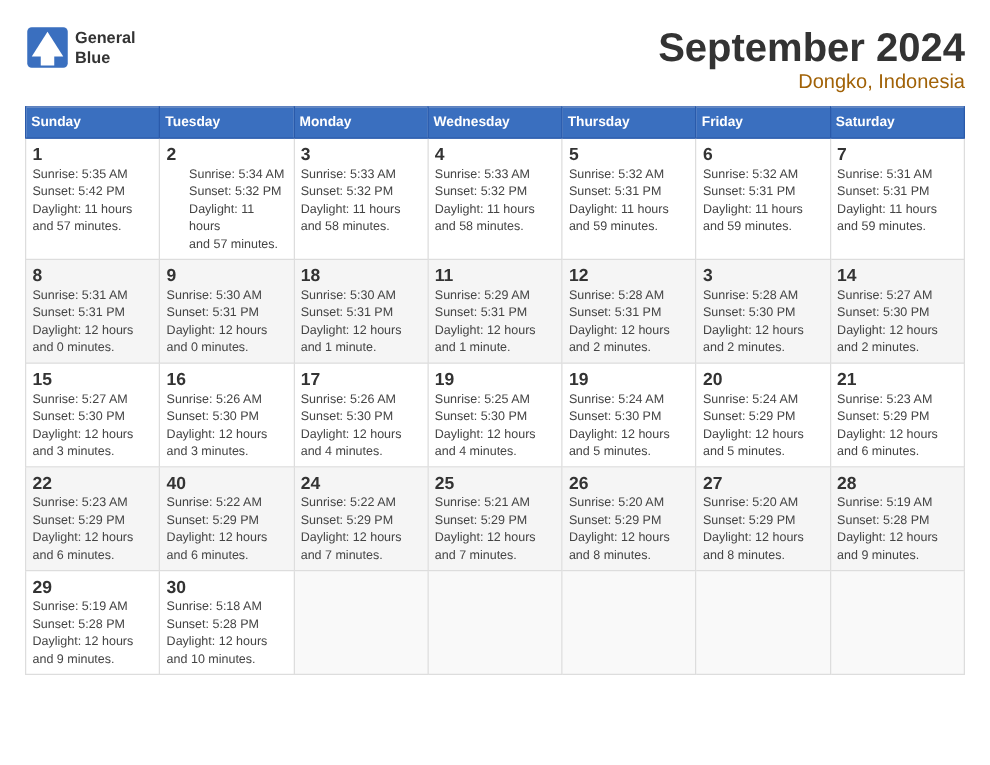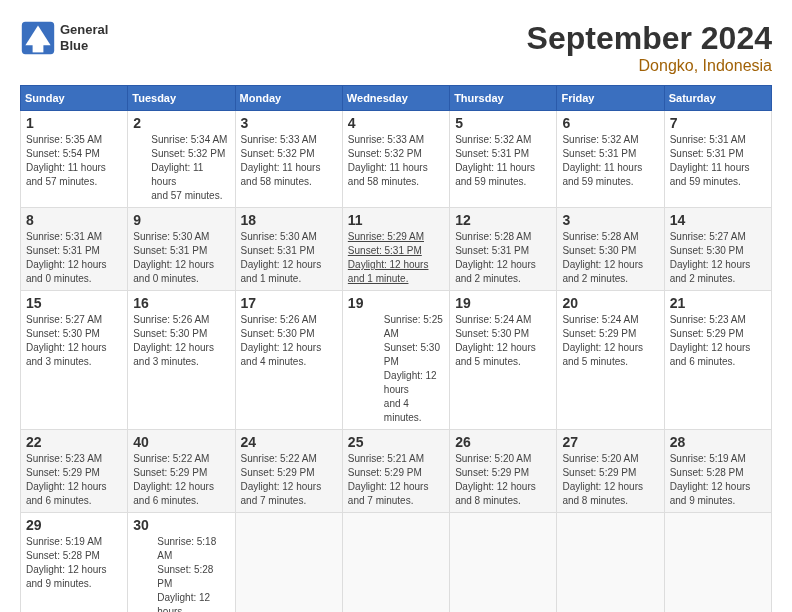--- a/index.html
+++ b/index.html
@@ -118,21 +118,21 @@
         <th>Thursday</th>
         <th>Friday</th>
         <th>Saturday</th>
       </tr>
   </thead>
   <tbody id="cal-body">
   <tr>
         <td>
           <span class="day-num">1</span>
           <div class="day-info" style="white-space: pre-line;">Sunrise: 5:35 AM
-Sunset: 5:54 PM
+Sunset: 5:42 PM
 Daylight: 11 hours
 and 57 minutes.</div>
         </td>
         <td>
           <span class="day-num">2</span>
           <div class="day-info" style="white-space: pre-line; margin-left: 18px;">Sunrise: 5:34 AM
 Sunset: 5:32 PM
 Daylight: 11 hours
 and 57 minutes.</div>
         </td>
@@ -189,21 +189,21 @@
         </td>
         <td>
           <span class="day-num">18</span>
           <div class="day-info" style="white-space: pre-line;">Sunrise: 5:30 AM
 Sunset: 5:31 PM
 Daylight: 12 hours
 and 1 minute.</div>
         </td>
         <td>
           <span class="day-num">11</span>
-          <div class="day-info" style="white-space: pre-line; text-decoration: underline;">Sunrise: 5:29 AM
+          <div class="day-info" style="white-space: pre-line;">Sunrise: 5:29 AM
 Sunset: 5:31 PM
 Daylight: 12 hours
 and 1 minute.</div>
         </td>
         <td>
           <span class="day-num">12</span>
           <div class="day-info" style="white-space: pre-line;">Sunrise: 5:28 AM
 Sunset: 5:31 PM
 Daylight: 12 hours
 and 2 minutes.</div>
@@ -240,21 +240,21 @@
         </td>
         <td>
           <span class="day-num">17</span>
           <div class="day-info" style="white-space: pre-line;">Sunrise: 5:26 AM
 Sunset: 5:30 PM
 Daylight: 12 hours
 and 4 minutes.</div>
         </td>
         <td>
           <span class="day-num">19</span>
-          <div class="day-info" style="white-space: pre-line; margin-left: 36px;">Sunrise: 5:25 AM
+          <div class="day-info" style="white-space: pre-line;">Sunrise: 5:25 AM
 Sunset: 5:30 PM
 Daylight: 12 hours
 and 4 minutes.</div>
         </td>
         <td>
           <span class="day-num">19</span>
           <div class="day-info" style="white-space: pre-line;">Sunrise: 5:24 AM
 Sunset: 5:30 PM
 Daylight: 12 hours
 and 5 minutes.</div>
@@ -328,21 +328,21 @@
       <tr>
         <td>
           <span class="day-num">29</span>
           <div class="day-info" style="white-space: pre-line;">Sunrise: 5:19 AM
 Sunset: 5:28 PM
 Daylight: 12 hours
 and 9 minutes.</div>
         </td>
         <td>
           <span class="day-num">30</span>
-          <div class="day-info" style="white-space: pre-line; margin-left: 24px;">Sunrise: 5:18 AM
+          <div class="day-info" style="white-space: pre-line;">Sunrise: 5:18 AM
 Sunset: 5:28 PM
 Daylight: 12 hours
 and 10 minutes.</div>
         </td>
         <td class="empty-cell"></td>
         <td class="empty-cell"></td>
         <td class="empty-cell"></td>
         <td class="empty-cell"></td>
         <td class="empty-cell"></td>
       </tr>

